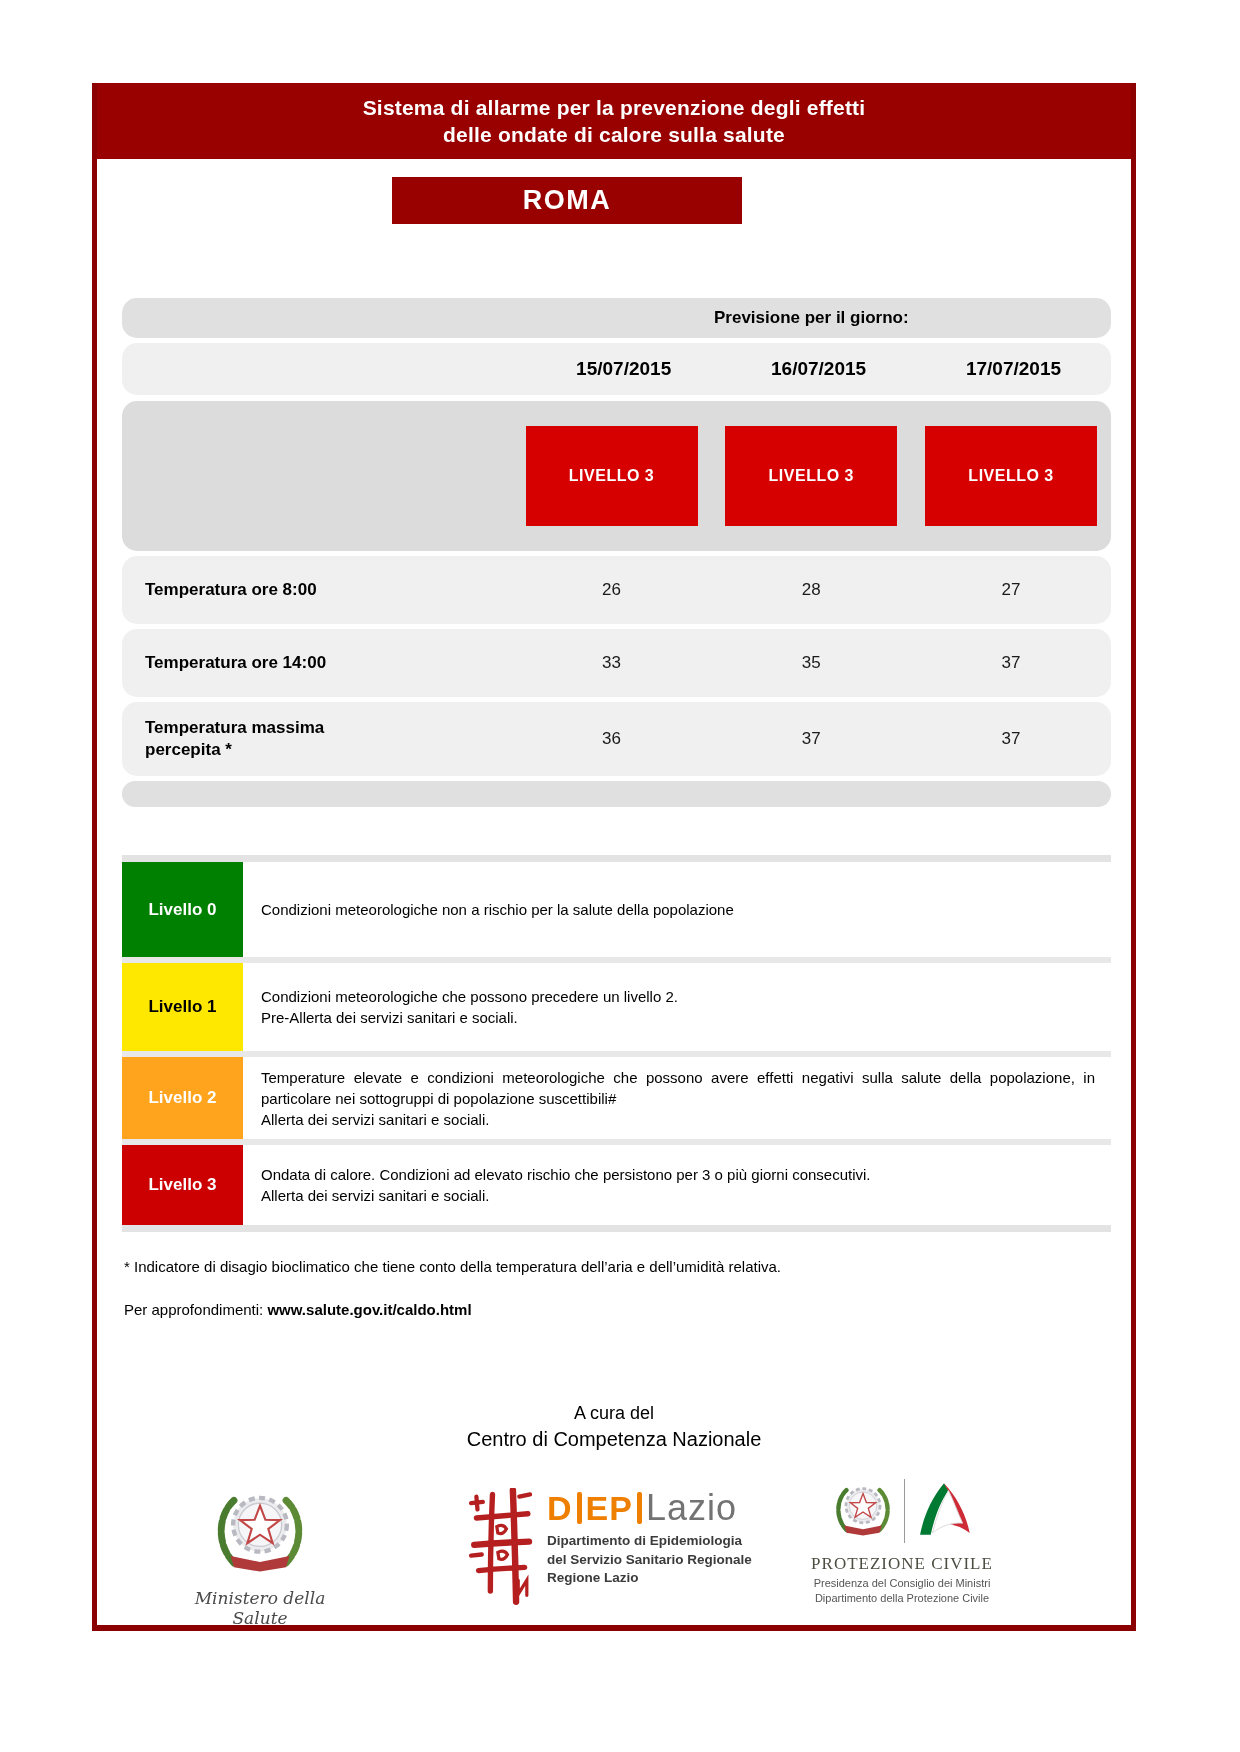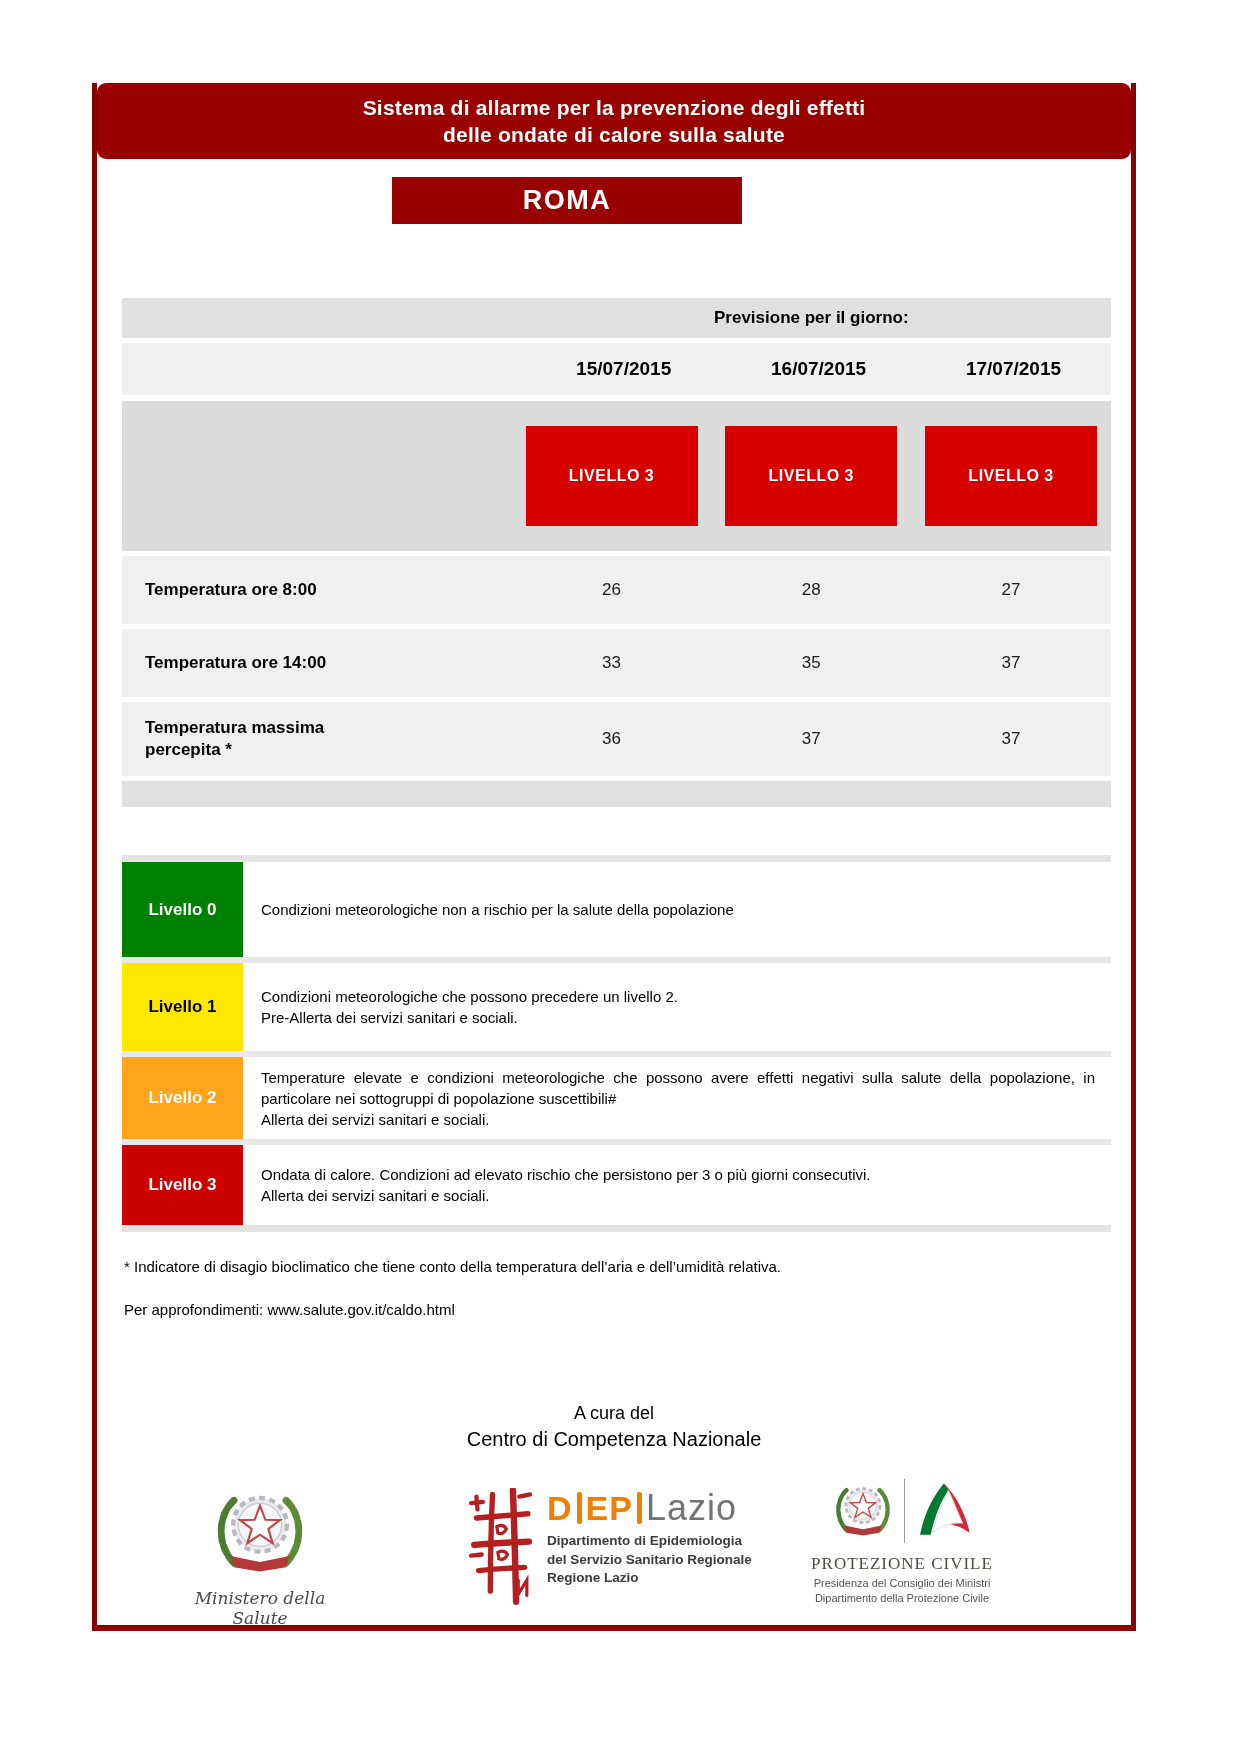--- a/index.html
+++ b/index.html
@@ -2,29 +2,29 @@
 <html><head>
 <meta charset="utf-8">
 <style>
   html,body{margin:0;padding:0;background:#ffffff;}
   body{font-family:"Liberation Sans",sans-serif;color:#000;}
   .page{position:relative;width:1240px;height:1752px;background:#fff;overflow:hidden;}
   .frame{position:absolute;left:92px;top:83px;width:1044px;height:1548px;
          border-left:5px solid #8B0000;border-right:5px solid #8B0000;border-bottom:6px solid #8B0000;
          box-sizing:border-box;background:#fff;}
   
-  .banner{height:76px;background:#990000;display:flex;flex-direction:column;justify-content:center;align-items:center;border-radius:9px;}
+  .banner{height:76px;background:#990000;display:flex;flex-direction:column;justify-content:center;align-items:center;}
   .banner div{color:#fff;font-weight:bold;font-size:21px;line-height:27px;letter-spacing:.2px;}
   
   .city-banner{margin:18px 0 0 295px;width:350px;height:47px;background:#990000;
                display:flex;align-items:center;justify-content:center;}
   .city-banner span{color:#fff;font-weight:bold;font-size:27px;letter-spacing:1.5px;}
   
   .ftable{margin:74px 20px 0 25px;}
-  .frow{display:grid;grid-template-columns:39.4% 20.2% 20.2% 20.2%;align-items:center;}
+  .frow{display:grid;grid-template-columns:39.4% 20.2% 20.2% 20.2%;align-items:center;border-radius:15px;}
   .gap{height:5px;background:#fff;}
   .row-prevhead{height:40px;background:#E0E0E0;}
   .prevhead-cell{grid-column:2/5;text-align:center;font-weight:bold;font-size:17px;}
   .row-dates{height:52px;background:#F0F0F0;padding-left:24px;}
   .date-cell{text-align:center;font-weight:bold;font-size:19px;}
   .row-levels{height:150px;background:#DCDCDC;}
   .level-cell{display:flex;justify-content:center;}
   .level-badge{width:172px;height:100px;background:#D60000;display:flex;align-items:center;justify-content:center;
                color:#fff;font-weight:bold;font-size:16px;letter-spacing:.5px;}
   .row-temp{height:68px;background:#F0F0F0;}
@@ -41,21 +41,21 @@
               color:#fff;font-weight:bold;font-size:17px;}
   .legend-box.dark-text{color:#000;}
   .legend-desc{flex:1;display:flex;flex-direction:column;justify-content:center;padding:8px 16px 8px 18px;
                font-size:15px;line-height:21px;}
   .legend-desc .bold{font-weight:normal;}
   .legend-desc .just{text-align:justify;}
   .lh-0{height:95px;}.lh-1{height:88px;}.lh-2{height:82px;}.lh-3{height:80px;}
   
   .footnote{margin:26px 20px 0 27px;font-size:15px;}
   .link-line{margin:26px 20px 0 27px;font-size:15px;}
-  .link-line .url{font-weight:normal;}
+  .link-line .url{font-weight:bold;}
   
   .credit{margin-top:82px;text-align:center;font-size:18px;line-height:26px;}
   .credit2{text-align:center;font-size:20px;line-height:26px;}
   
   .logos{position:relative;margin-top:20px;height:160px;}
   .logo-ministero{position:absolute;left:78px;top:6px;width:170px;text-align:center;}
   .ministero-caption{font-family:"DejaVu Serif",serif;font-style:italic;font-size:17px;color:#4a4a4a;margin-top:2px;}
   .logo-dep{position:absolute;left:370px;top:16px;display:flex;align-items:flex-start;}
   .dep-text{margin-left:14px;}
   .dep-logotype{display:flex;align-items:center;height:40px;}

